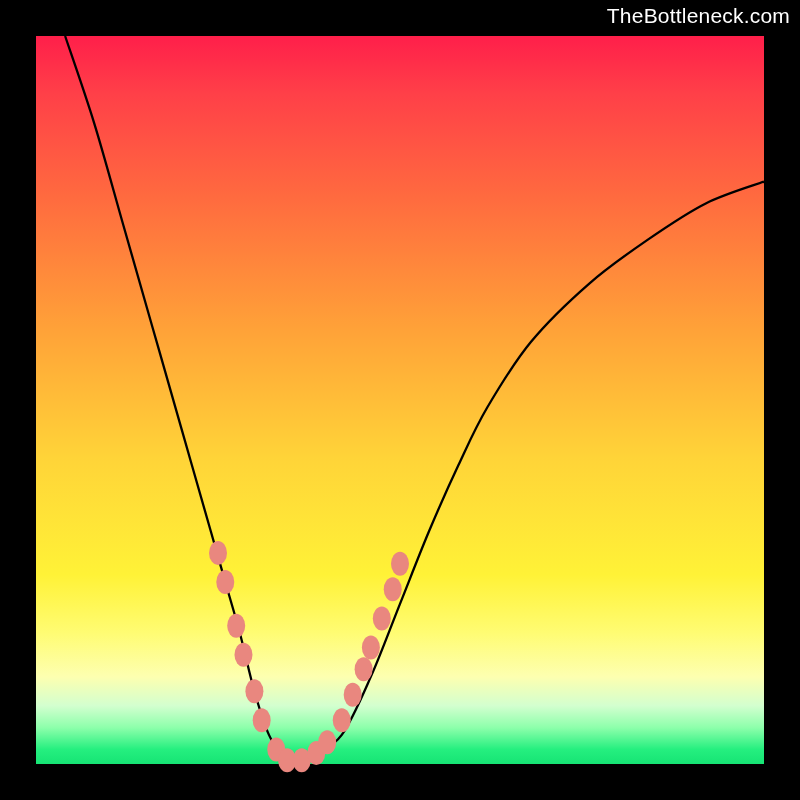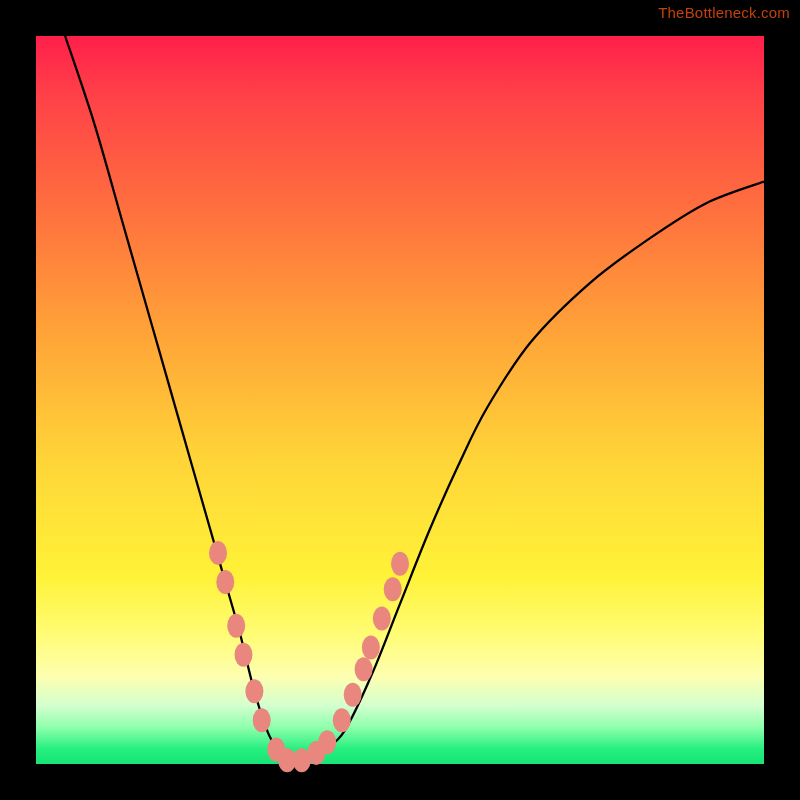--- a/index.html
+++ b/index.html
@@ -45,22 +45,22 @@
     top: 0;
     left: 0;
     width: 728px;
     height: 728px;
     overflow: visible;
   }
   .watermark {
     position: absolute;
     top: 4px;
     right: 10px;
-    color: #c2410c;
-    font-size: 15px;
+    color: #ffffff;
+    font-size: 21px;
     font-weight: 500;
     letter-spacing: 0.2px;
   }
 </style>
 </head>
 <body>
 
 <div class="frame">
   <div class="watermark">TheBottleneck.com</div>
   <div class="plot">

